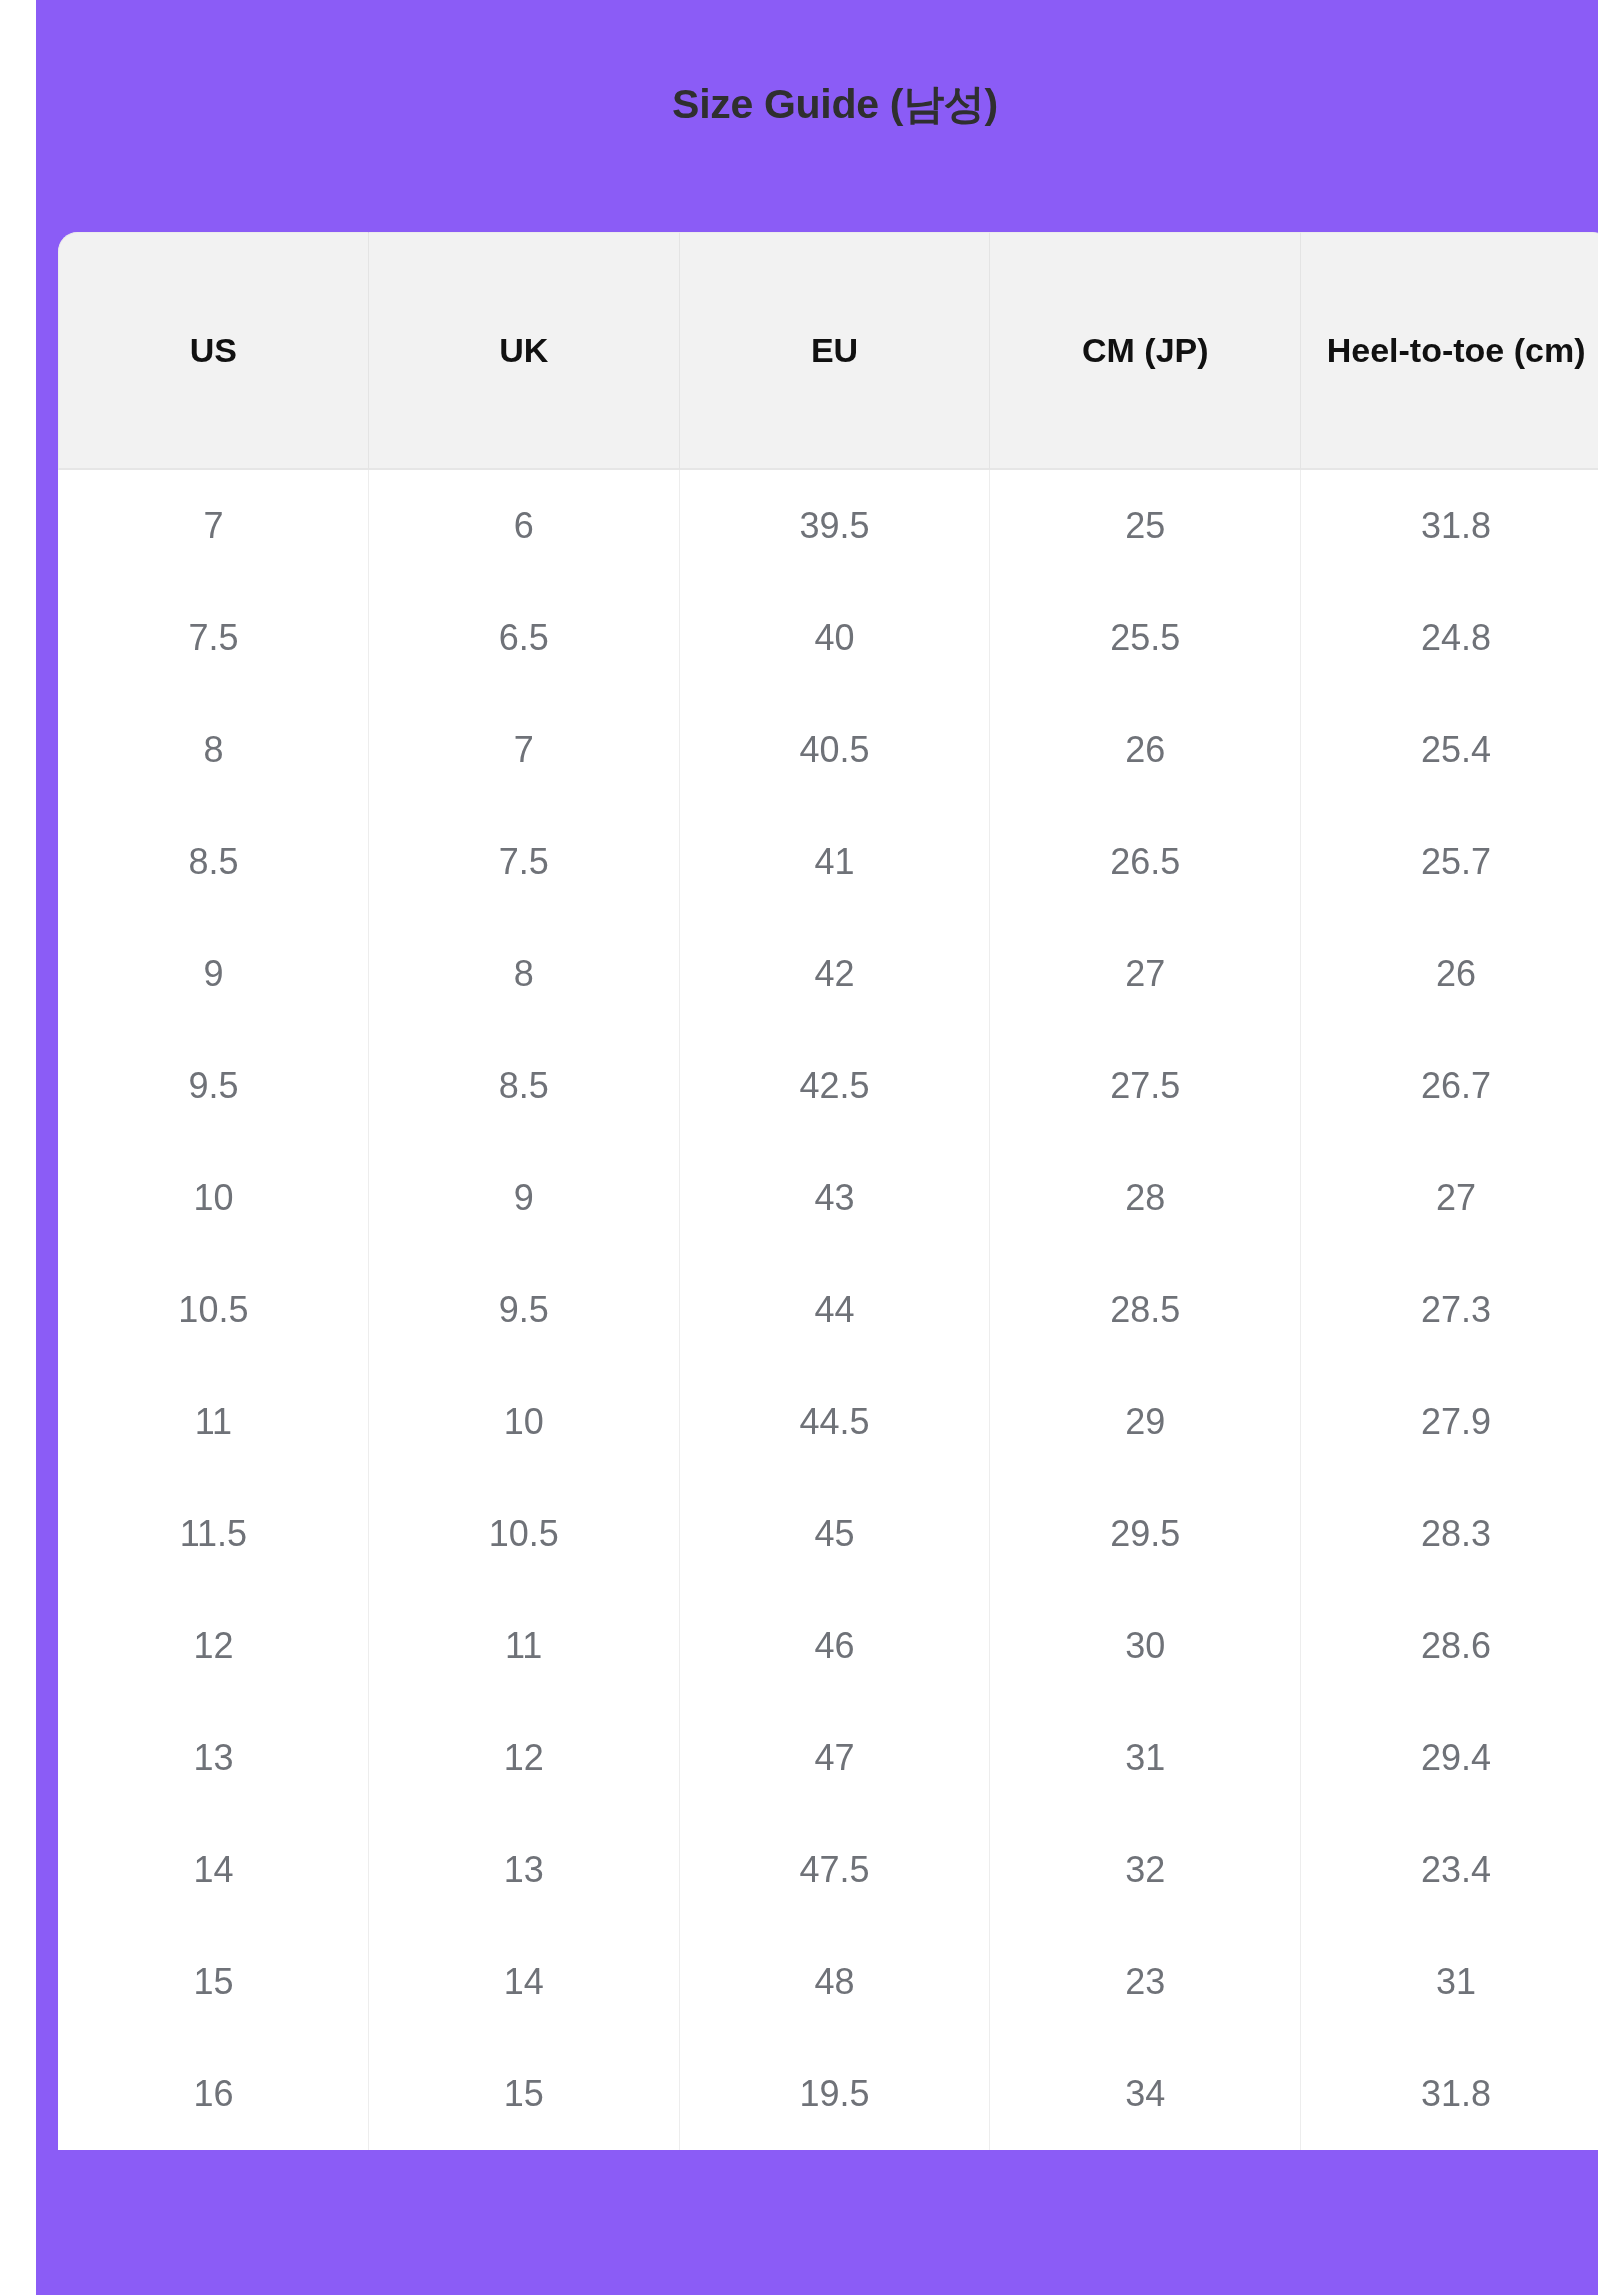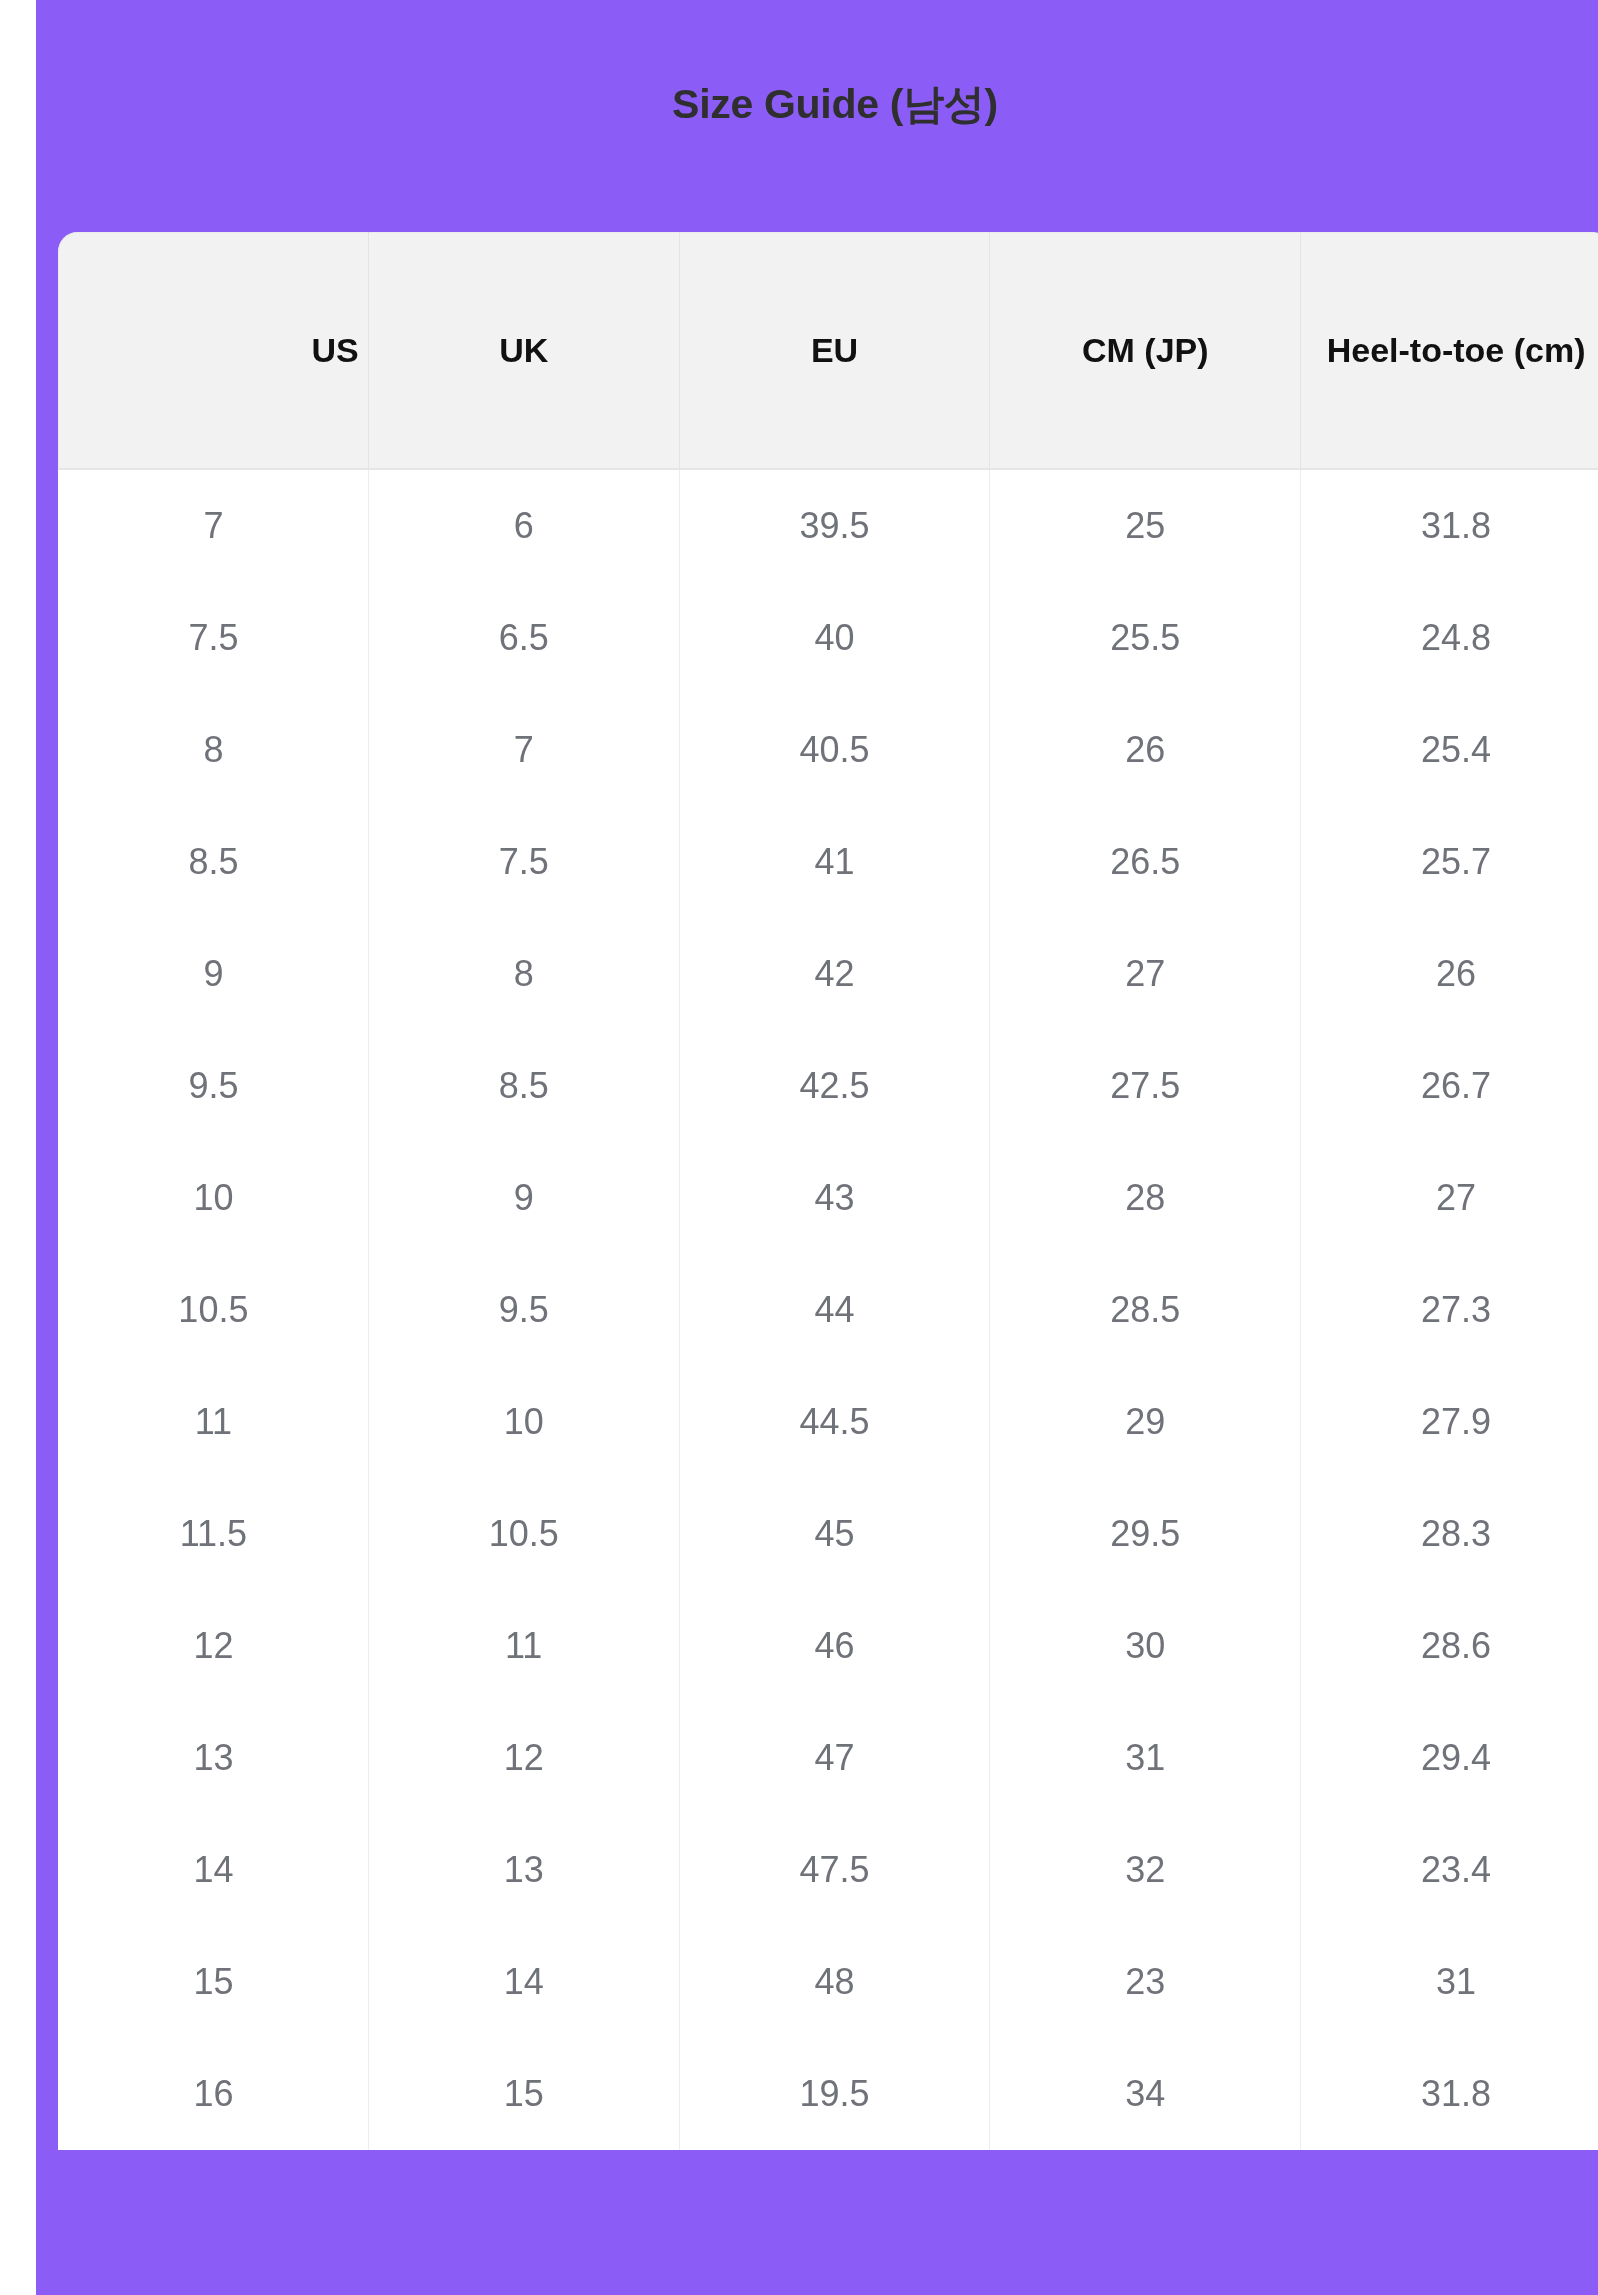--- a/index.html
+++ b/index.html
@@ -46,21 +46,20 @@
     height:238px;
     line-height:1.28;
     border-right:1.8px solid #e4e4e4;
     border-bottom:2.7px solid #e6e6e6;
     border-top:1.8px solid #ececec;
     padding:5.3px 9px;
   }
   thead tr th:first-child {
     border-left:1.8px solid #ececec;
     border-top-left-radius:19.5px;
-    text-align:right;
   }
   thead tr th:last-child {
     border-right:1.8px solid #ececec;
     border-top-right-radius:19.5px;
   }
   tbody tr td {
     height:112px;
     text-align:center;
     vertical-align:middle;
     font-size:36px;

